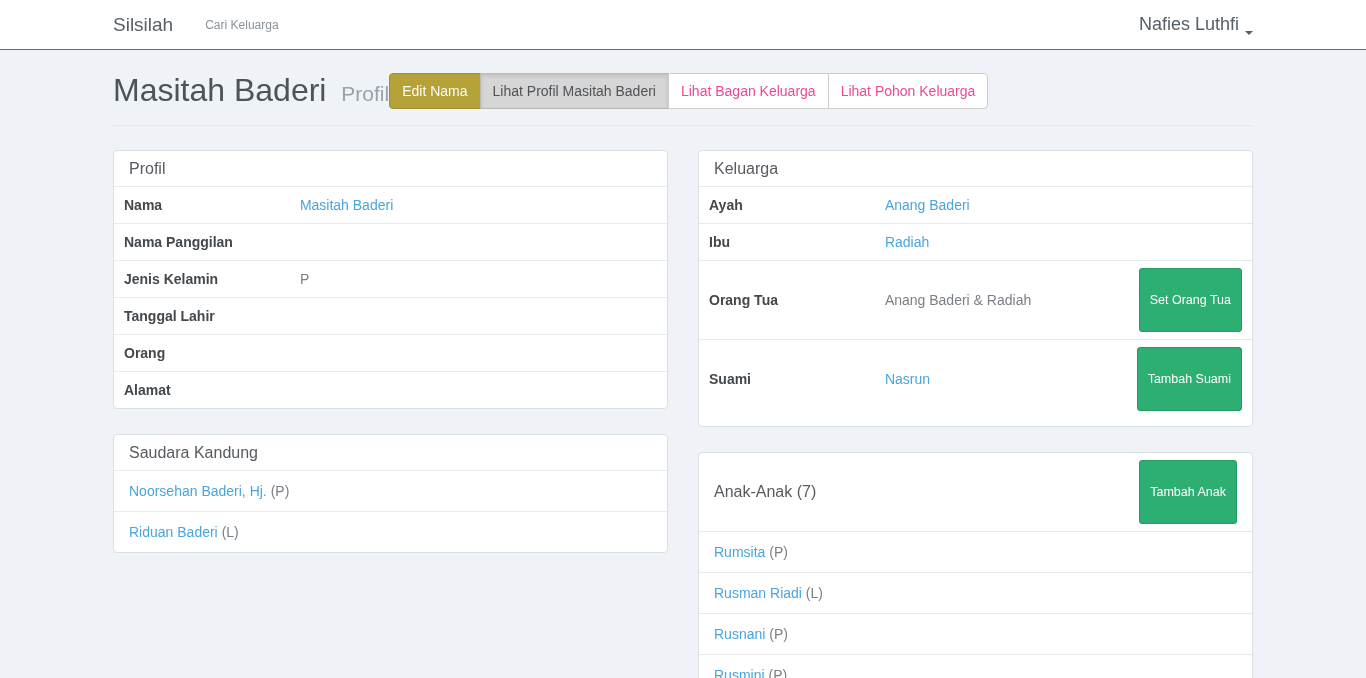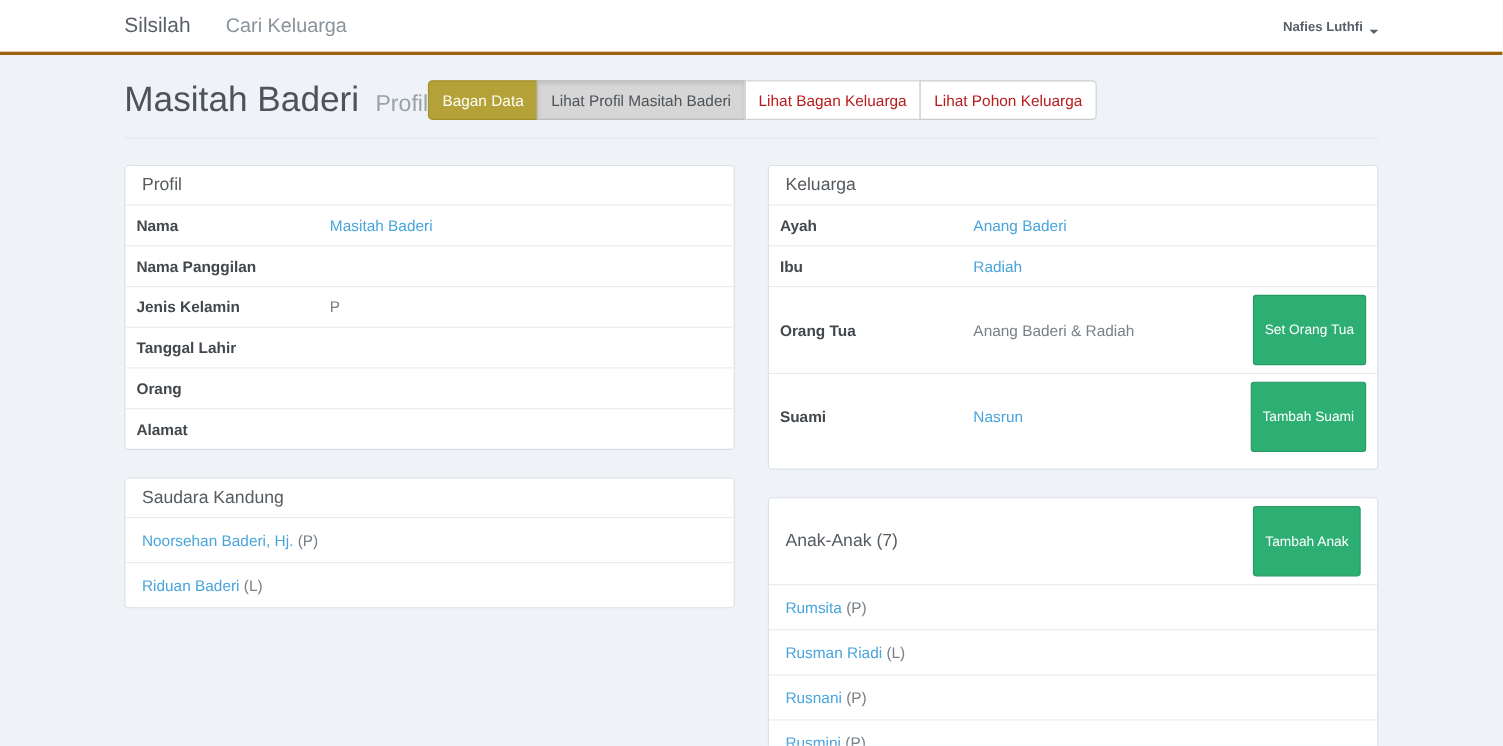--- a/index.html
+++ b/index.html
@@ -10,39 +10,38 @@
     color: #5a6066;
   }
   a { text-decoration: none; cursor: pointer; }
 
   .container { width: 1140px; margin: 0 auto; }
 
   
   .navbar {
     height: 50px;
     background: #ffffff;
-    border-bottom: 3px solid #a16207;
+    border-bottom: 1px solid #a16207;
   }
   .nav-inner { display: flex; align-items: center; height: 100%; }
   .brand {
     font-size: 19px;
     color: #585f66;
     margin-right: 32px;
   }
   .nav-link {
-    font-size: 18px;
+    font-size: 12px;
     color: #8a939b;
   }
   .nav-right { margin-left: auto; }
   .user-link {
-    font-size: 12px;
+    font-size: 18px;
     color: #57606a;
     display: inline-flex;
     align-items: flex-end;
-    font-weight: bold;
   }
   .caret {
     display: inline-block;
     width: 0; height: 0;
     margin-left: 6px;
     border-left: 4px solid transparent;
     border-right: 4px solid transparent;
     border-top: 4px solid #57606a;
   }
 
@@ -56,21 +55,21 @@
   h1 { font-size: 32px; font-weight: 400; color: #4d5359; }
   h1 small { font-size: 21px; font-weight: 400; color: #9aa1a8; margin-left: 6px; }
 
   .btn-group { display: inline-flex; }
   .btn {
     font-size: 14px;
     line-height: 18px;
     padding: 8px 12px;
     background: #ffffff;
     border: 1px solid #cccccc;
-    color: #b91c1c;
+    color: #ec4899;
     margin-left: -1px;
     white-space: nowrap;
   }
   .btn:first-child { border-radius: 4px 0 0 4px; margin-left: 0; }
   .btn:last-child { border-radius: 0 4px 4px 0; }
   .btn-olive {
     background: #b4a238;
     border-color: #a18f2e;
     color: #fdfdf6;
   }
@@ -150,21 +149,21 @@
   </div>
 </nav>
 
 <div class="container">
   <div class="page-header">
     <h1>
       <span>Masitah Baderi</span>
       <small>Profil</small>
     </h1>
     <div class="btn-group">
-      <a class="btn btn-olive">Bagan Data</a>
+      <a class="btn btn-olive">Edit Nama</a>
       <a class="btn btn-active">Lihat Profil Masitah Baderi</a>
       <a class="btn">Lihat Bagan Keluarga</a>
       <a class="btn">Lihat Pohon Keluarga</a>
     </div>
   </div>
 
   <div class="row">
 
     <div class="col">
       <div class="panel">

